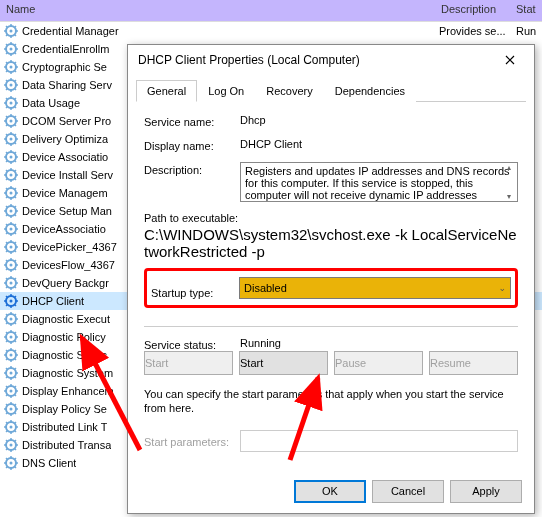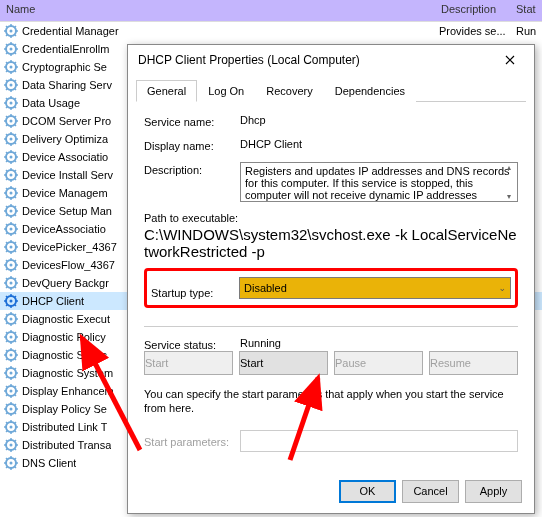--- a/index.html
+++ b/index.html
@@ -49,21 +49,21 @@
 .btn-row { display: flex; gap: 6px; margin-bottom: 12px; }
 .svc-btn { flex: 1; height: 24px; border: 1px solid #adadad; background: #e1e1e1; cursor: pointer; line-height: 22px; }
 .svc-btn.disabled { color: #a0a0a0; background: #efefef; cursor: default; }
 
 .hint { margin-bottom: 14px; line-height: 1.3; }
 .param-row { display: flex; align-items: center; }
 .param-row .field-label { color: #a0a0a0; width: 96px; }
 .param-input { flex: 1; height: 22px; border: 1px solid #ccc; background: #fff; }
 
 .dlg-buttons { position: absolute; bottom: 10px; right: 12px; display: flex; gap: 6px; }
-.dlg-btn { width: 57px; height: 23px; border: 1px solid #adadad; background: #e1e1e1; text-align: center; line-height: 21px; cursor: pointer; }
+.dlg-btn { width: 72px; height: 23px; border: 1px solid #adadad; background: #e1e1e1; text-align: center; line-height: 21px; cursor: pointer; }
 .dlg-btn.default { border: 1px solid #0078d7; box-shadow: inset 0 0 0 1px #0078d7; }
 
 .arrow { position: absolute; pointer-events: none; }
 </style>
 </head>
 <body>
 
 <div class="list-header">
   <div class="col-name">Name</div>
   <div class="col-desc">Description</div>

